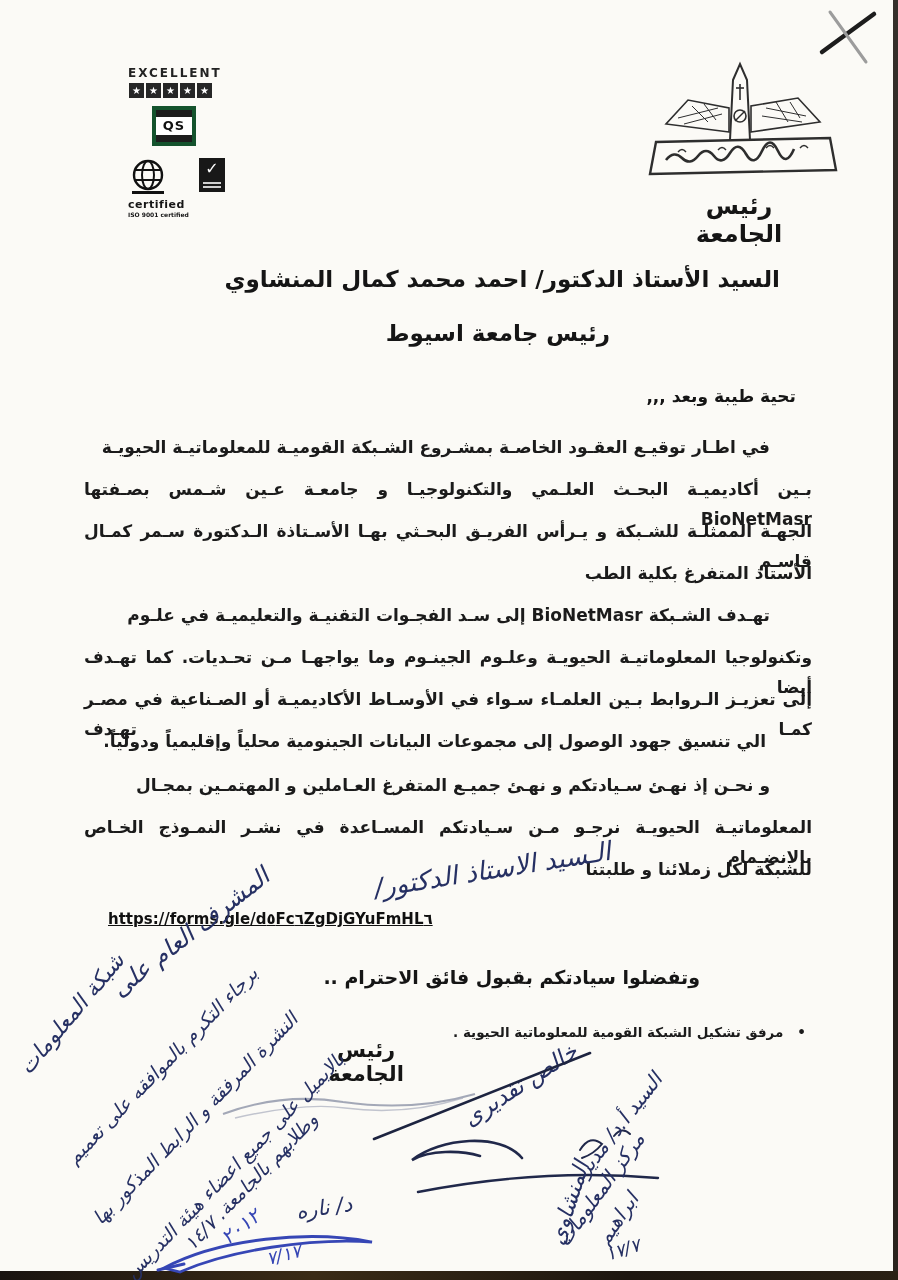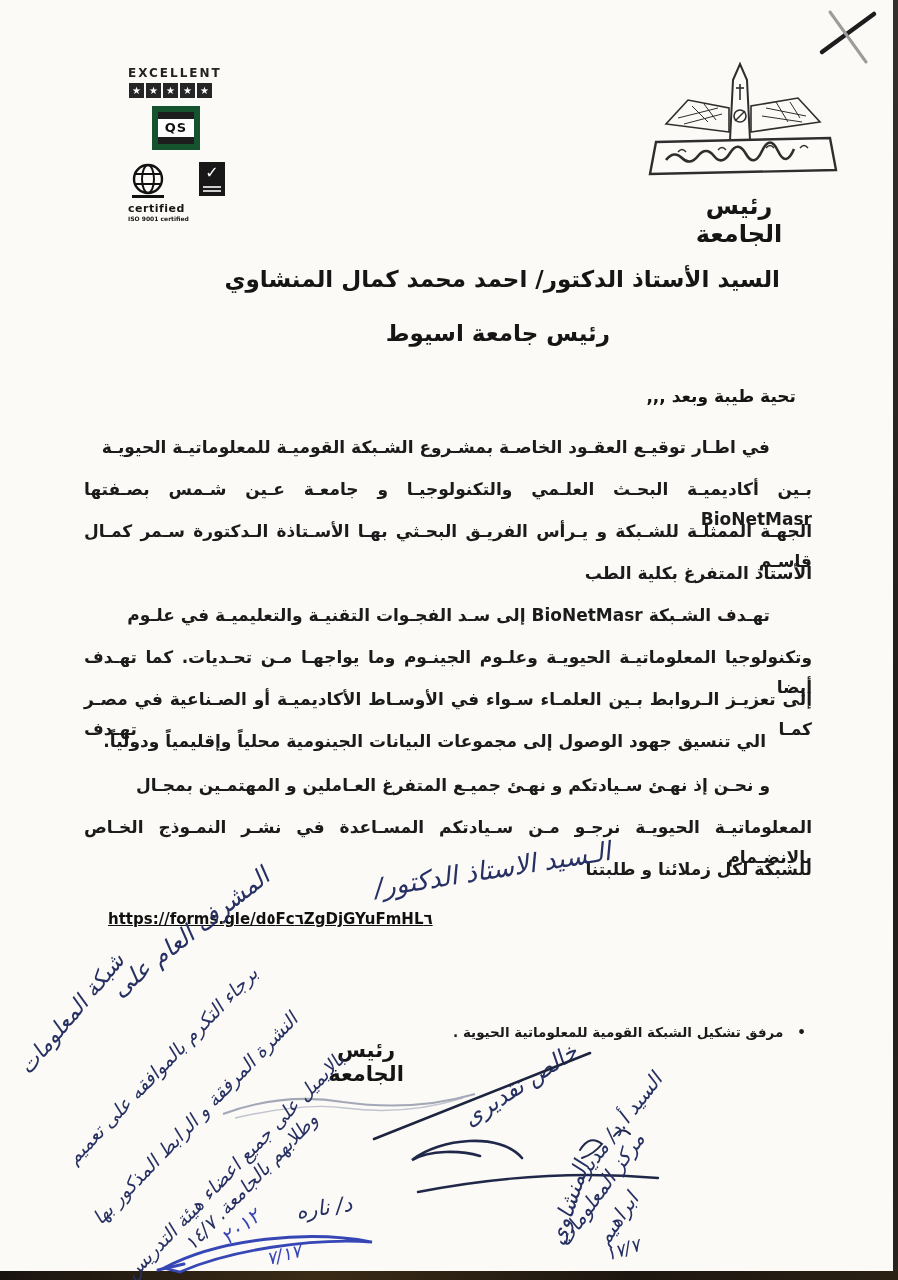--- a/index.html
+++ b/index.html
@@ -25,21 +25,21 @@
     font-family:"DejaVu Sans",sans-serif;
   }
   .hw.blue{color:#3646b5;}
   .edge-right{position:absolute;top:0;right:0;width:5px;height:100%;
     background:linear-gradient(to bottom,#35302b,#201b17 60%,#2a241e);}
   .edge-bottom{position:absolute;left:0;bottom:0;width:100%;height:9px;
     background:linear-gradient(to right,#191310,#3a2b16 35%,#1d1610 70%,#2a2014);}
   .stars{display:flex;gap:2px;}
   .star-box{width:15px;height:15px;background:#262626;color:#fff;
     font-size:10px;line-height:15px;text-align:center;}
-  .qs-box{width:36px;border:6px solid #14532d;}
+  .qs-box{width:36px;border:4px solid #14532d;}
   .qs-top,.qs-bot{height:7px;background:#1d1d1d;}
   .qs-mid{height:18px;background:#fff;text-align:center;
     font-size:13px;font-weight:700;color:#111;line-height:18px;letter-spacing:1px;}
   .check-box{width:26px;height:34px;background:#181818;color:#fff;
     text-align:center;font-size:16px;line-height:22px;}
   .check-box .tl{display:block;height:2px;background:#cfcfcf;margin:2px 4px 2px 4px;}
   .tinylabel{font-size:12px;font-weight:700;letter-spacing:2px;color:#222;}
   svg{display:block;}
 </style>
 </head>
@@ -138,20 +138,21 @@
   </div>
 
   <div>
     <div class="bodyline open" style="top:770px;">و نحـن إذ نهـئ سـيادتكم و نهـئ جميـع المتفرغ العـاملين و المهتمـين بمجـال</div>
     <div class="bodyline full" style="top:812px;">المعلوماتيـة الحيويـة نرجـو مـن سـيادتكم المسـاعدة في نشـر النمـوذج الخـاص بالانضـمام</div>
     <div class="bodyline" style="top:854px;">للشبكة لكل زملائنا و طلبتنا</div>
   </div>
 
   <a class="abs" dir="ltr" style="left:108px;top:910px;font-size:15px;font-weight:700;color:#101010;text-decoration:underline;">https://forms.gle/d٥Fc٦ZgDjGYuFmHL٦</a>
 
+  <div class="abs rtl print" style="right:198px;top:966px;font-size:19px;">وتفضلوا سيادتكم بقبول فائق الاحترام ..</div>
 
   <div class="abs rtl" style="right:92px;top:1024px;font-size:13.5px;font-weight:700;color:#1b1b1b;">
     <span style="padding-left:14px;">•</span><span>مرفق تشكيل الشبكة القومية للمعلوماتية الحيوية .</span>
   </div>
 
   <div class="abs rtl print" style="left:306px;top:1038px;width:120px;text-align:center;font-size:21px;">رئيس الجامعة</div>
   <div class="abs" style="left:215px;top:1088px;width:270px;height:34px;">
     <svg width="270" height="34" viewBox="0 0 270 34">
       <path d="M 8 26 q 60 -22 120 -12 q 70 10 132 -8" fill="none" stroke="#8d93a8" stroke-width="2" opacity=".8"></path>
       <path d="M 20 30 q 70 -16 110 -10 q 60 8 118 -10" fill="none" stroke="#a8adbd" stroke-width="1.4" opacity=".7"></path>

